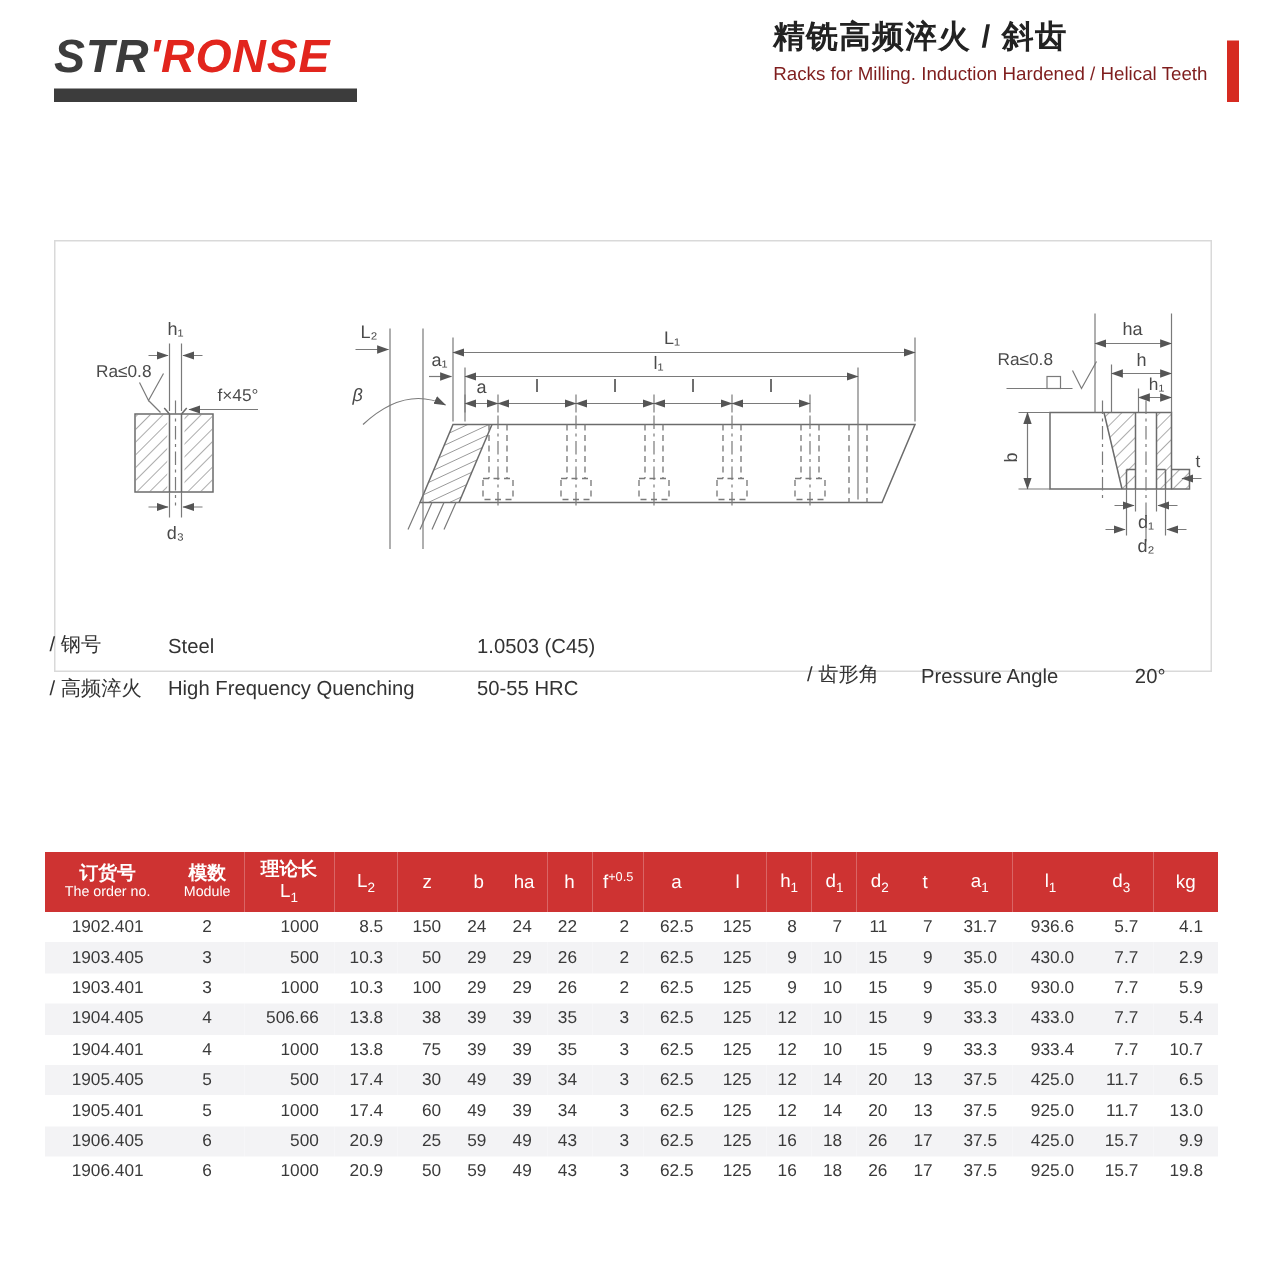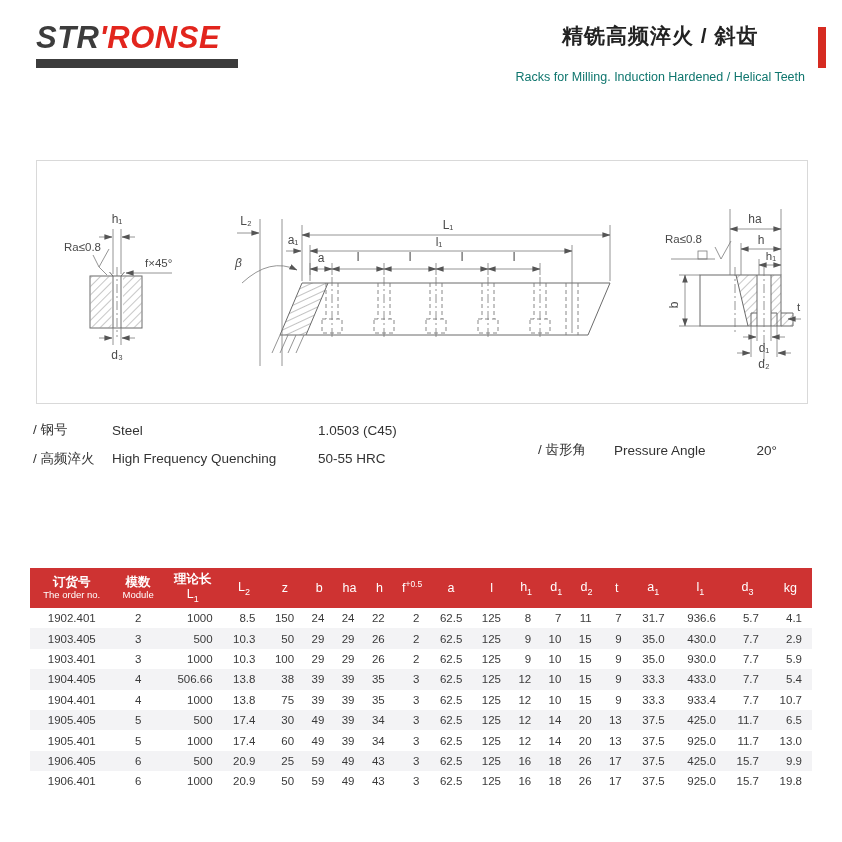--- a/index.html
+++ b/index.html
@@ -12,27 +12,27 @@
     width:842px;height:842px;background:#fff;position:relative;overflow:hidden;
     font-family:"Liberation Sans","DejaVu Sans",sans-serif;color:var(--text);
   }
   .abs{position:absolute}
 
   
   .logo{left:36px;top:20px}
   .logo-text{font-size:31px;font-weight:800;font-style:italic;letter-spacing:.5px;white-space:nowrap}
   .lg-dark{color:var(--dark)} .lg-red{color:var(--logo-red)}
   .logo-underline{width:202px;height:9px;background:var(--dark);margin-top:3px}
-  .titles{right:37px;top:22px;text-align:center}
+  .titles{right:37px;top:10px;text-align:left}
   .title-cn{font-size:21px;font-weight:700;letter-spacing:1px;color:#222}
-  .title-en{font-size:12.5px;margin-top:20px;color:#0f766e}
+  .title-en{font-size:12.5px;margin-top:4px;color:#7f1d1d}
   .accent{right:16px;top:27px;width:8px;height:41px;background:var(--accent-red)}
 
   
-  .drawing-box{left:36px;top:160px;width:772px;height:244px;border:1px solid var(--border);box-sizing:border-box}
+  .drawing-box{left:36px;top:160px;width:772px;height:288px;border:1px solid var(--border);box-sizing:border-box}
   .drawing-box svg{position:absolute;top:0}
   svg text{font-size:12px;fill:#4a4a4a;font-family:"Liberation Sans","DejaVu Sans",sans-serif}
   svg text.sm{font-size:11.5px}
   svg text.it{font-style:italic}
   .dln{stroke:var(--line);stroke-width:1;fill:none}
   .thin{stroke:#7a7a7a;stroke-width:.8;fill:none}
   .dash{stroke:#7a7a7a;stroke-width:.9;fill:none;stroke-dasharray:4 3}
   .cline{stroke:#7a7a7a;stroke-width:.8;fill:none;stroke-dasharray:9 3 2 3}
 
   

